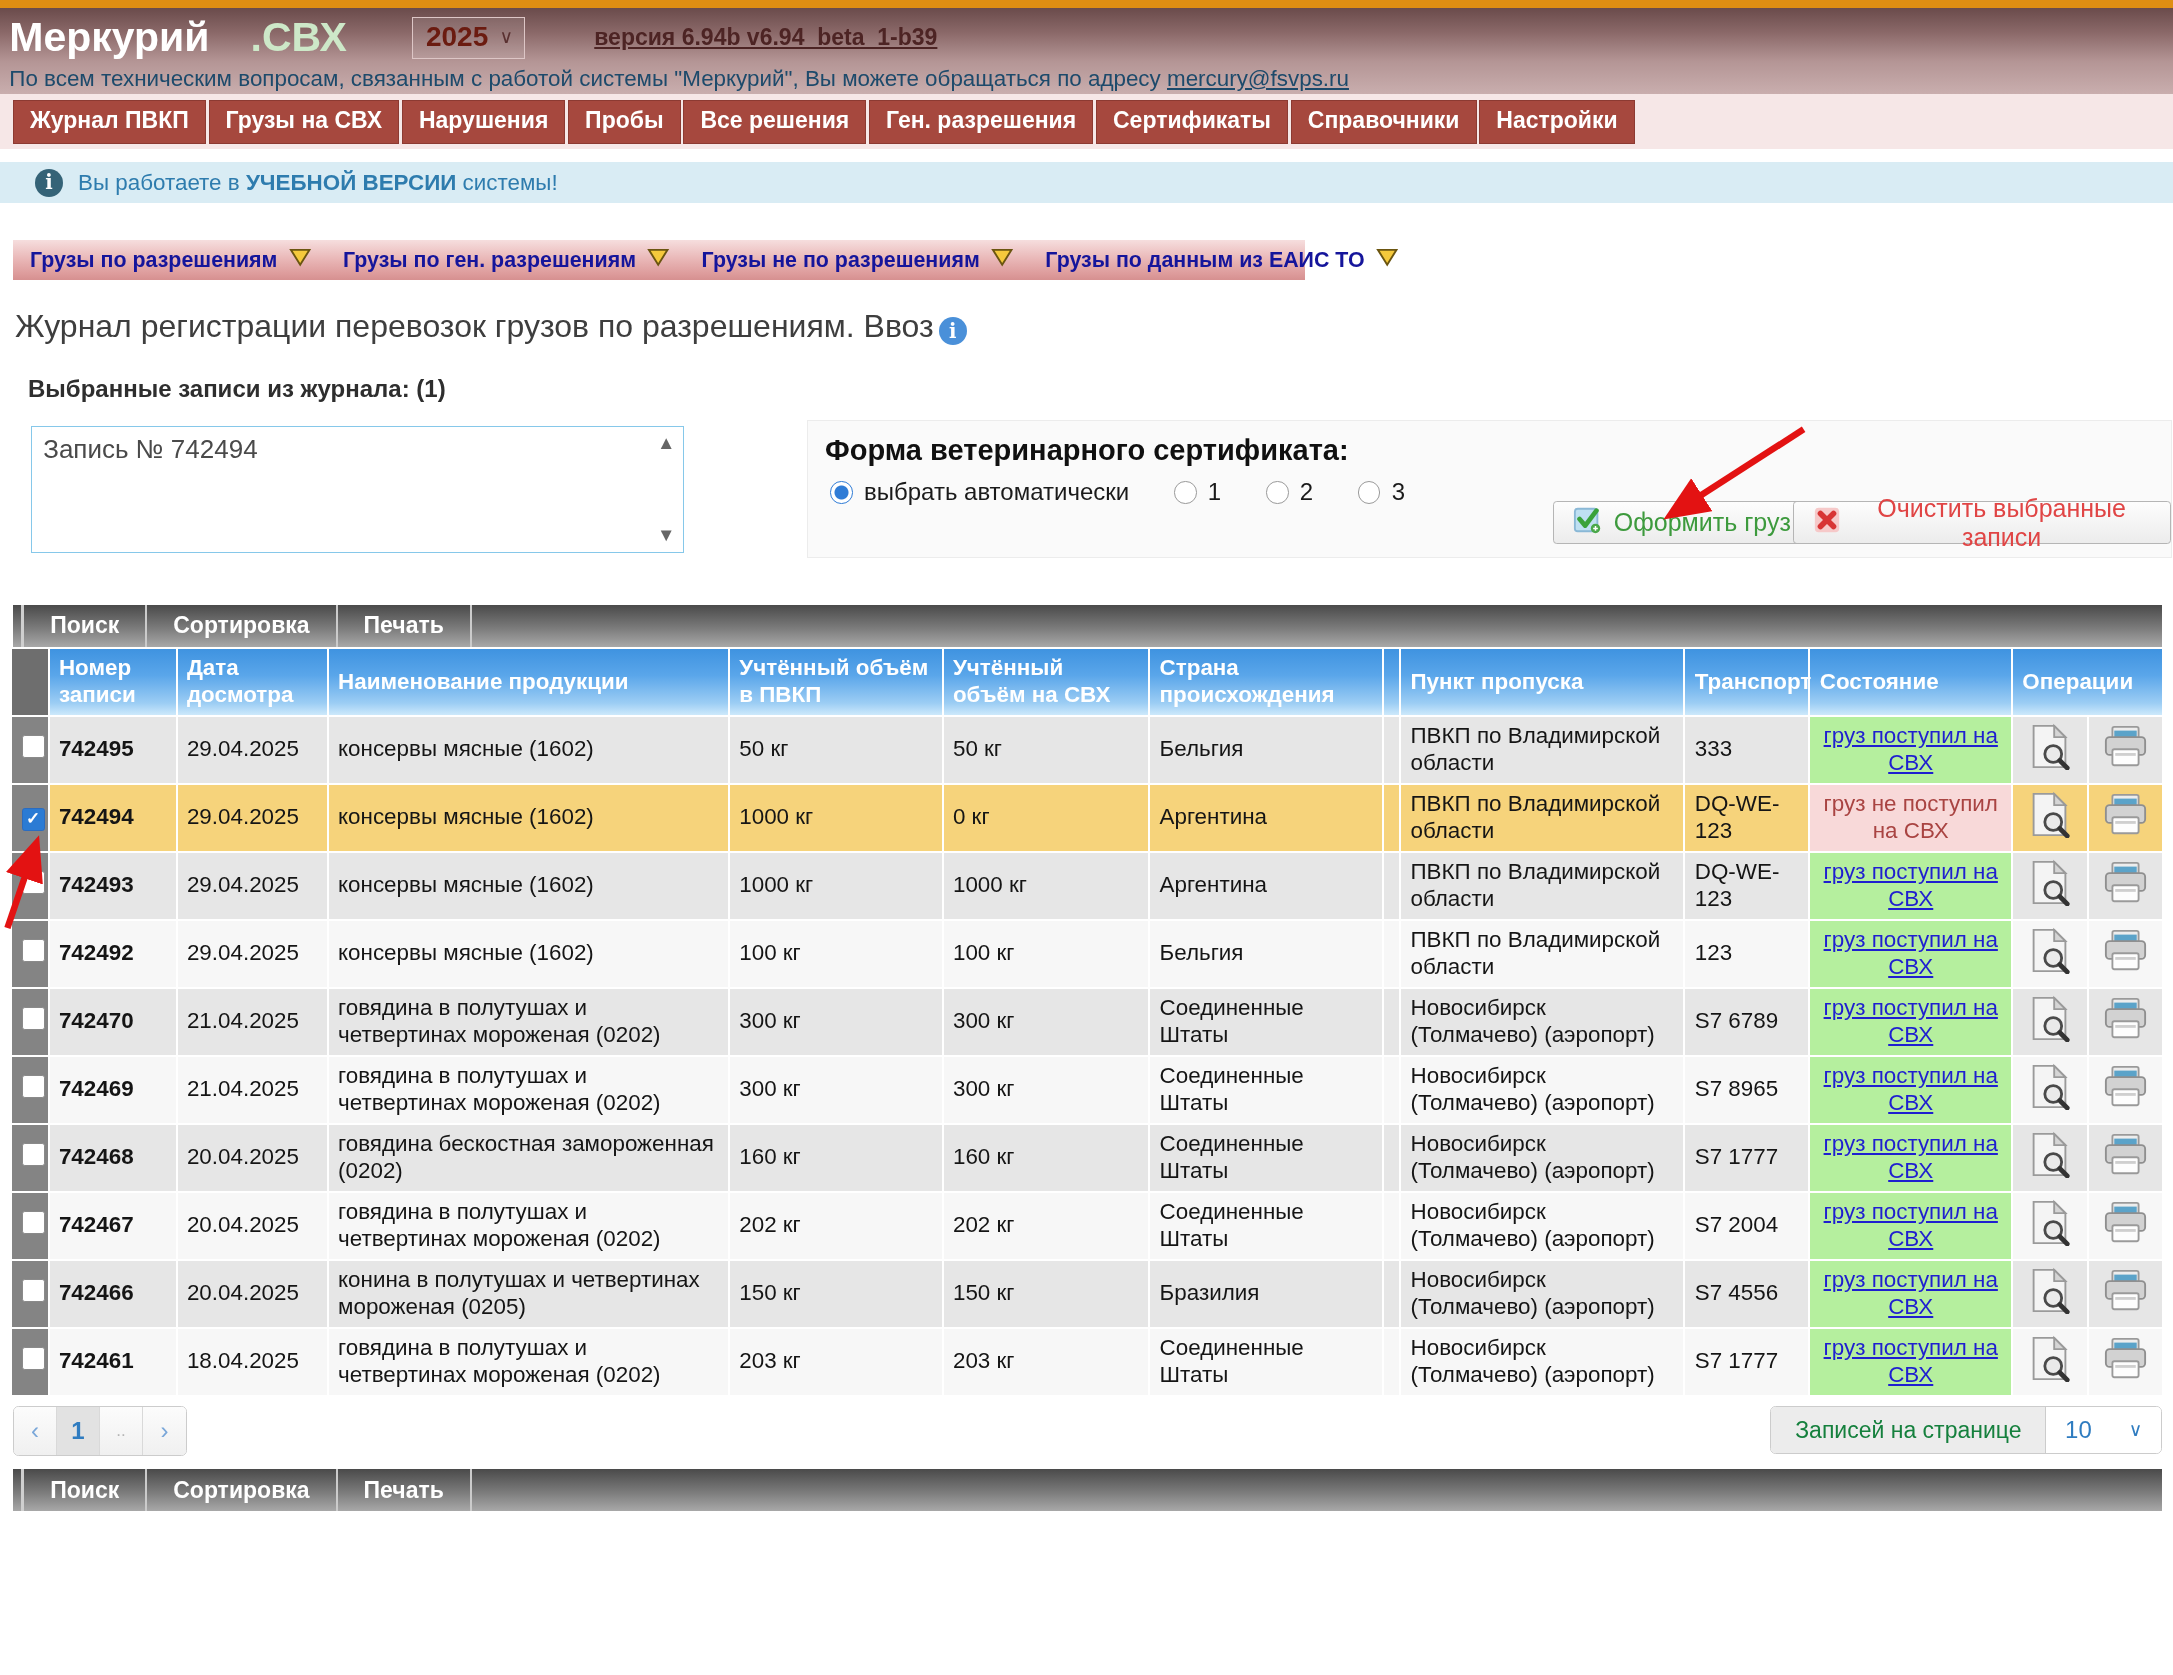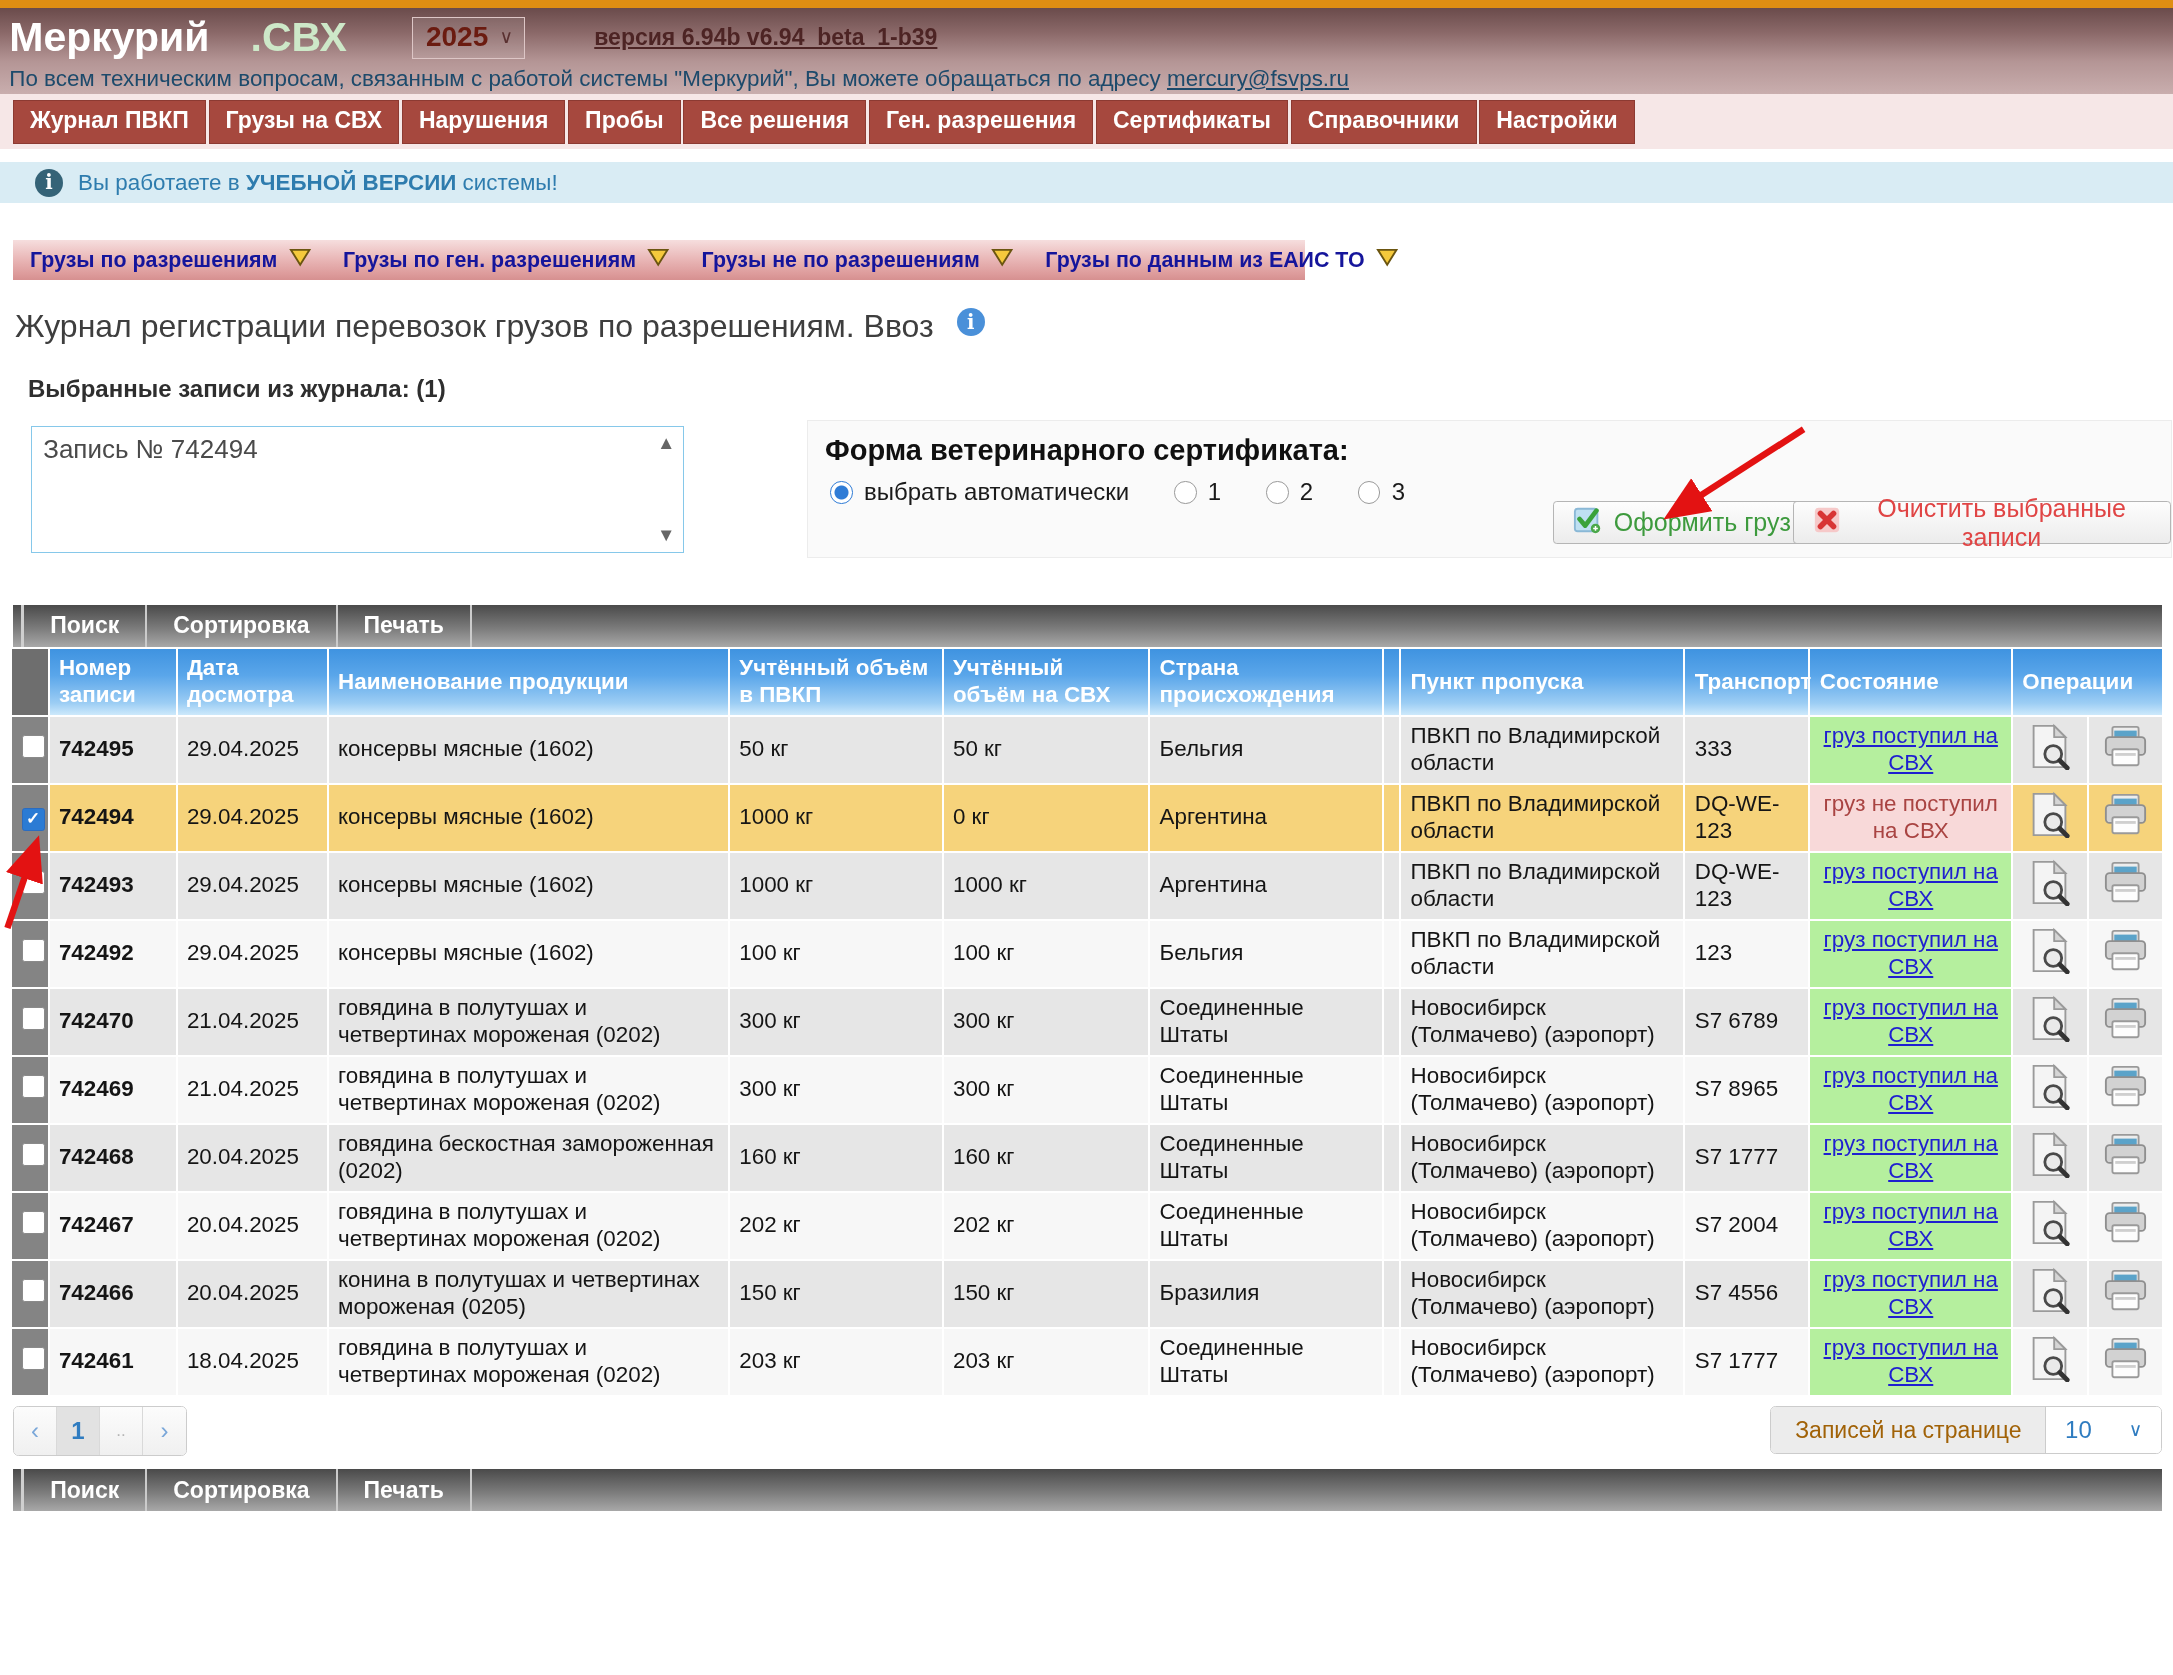--- a/index.html
+++ b/index.html
@@ -26,21 +26,21 @@
   .notice { margin-top:13px; background:#d9ecf4; height:41px; display:flex; align-items:center; padding-left:35px; color:#2e7cae; font-size:22.4px; gap:15px; }
   .notice-icon { width:28px; height:28px; border-radius:50%; background:#356377; color:#fff; font-size:19.6px; font-weight:bold; display:flex; align-items:center; justify-content:center; font-family:"DejaVu Serif", serif; }
   .notice b { font-weight:bold; }
 
   
   .submenu { margin:37px 0 0 13px; width:1292px; height:40px; background:linear-gradient(180deg,#f6dede 0%,#eab9b9 45%,#dd9b9b 85%,#d69090 100%); display:flex; align-items:center; padding:0 17px; }
   .sm-item { display:flex; align-items:center; gap:11.2px; margin-right:32px; color:#15159b; font-size:21.4px; font-weight:bold; cursor:pointer; white-space:nowrap; }
   .sm-item:last-child { flex:1; margin-right:0; justify-content:space-between; }
 
   
-  .page-title { margin:28px 0 0 15px; font-size:32px; color:#3e3e3e; display:flex; align-items:flex-start; gap:23px; }
+  .page-title { margin:28px 0 0 15px; font-size:32px; color:#3e3e3e; display:flex; align-items:flex-end; gap:5px; }
   .info-icon { width:28px; height:28px; border-radius:50%; background:#4a90d9; color:#fff; font-size:19.6px; font-weight:bold; display:flex; align-items:center; justify-content:center; font-family:"DejaVu Serif", serif; cursor:pointer; }
   .selected-label { margin:30px 0 0 28px; font-size:24px; font-weight:bold; color:#2e2e2e; }
   .selection-area { position:relative; margin-top:22.4px; height:142px; }
   .listbox { position:absolute; left:31px; top:0; width:653px; height:127px; border:1.9px solid #86c8ea; background:#fff; font-size:26px; color:#4a4a4a; padding:7.5px 37px 7.5px 11.2px; cursor:default; }
   .lb-arrow { position:absolute; right:7.5px; font-size:18.6px; color:#666; cursor:pointer; line-height:1; }
   .lb-up { top:7.5px; } .lb-down { bottom:7.5px; }
 
   .cert-panel { position:absolute; left:807px; top:-5.6px; right:1.9px; height:138px; background:#fafafa; border:0.9px solid #ececec; }
   .cert-label { padding:13px 0 0 17px; font-size:29px; font-weight:bold; color:#101010; }
   .cert-options { display:flex; align-items:center; gap:45px; padding:11.2px 0 0 22.4px; font-size:24px; color:#1a1a1a; }
@@ -74,21 +74,21 @@
   .icon-btn { display:inline-block; cursor:pointer; }
 
   
   .pager-row { margin:9.3px 13px 0; width:2149px; display:flex; justify-content:space-between; align-items:flex-start; }
   .pager { display:inline-flex; border:0.9px solid #cccccc; border-radius:5.6px; overflow:hidden; }
   .pg { min-width:43px; height:48px; display:flex; align-items:center; justify-content:center; border-right:0.9px solid #d9d9d9; font-size:24px; color:#7aa7d9; background:linear-gradient(#fcfcfc,#f0f0f0); cursor:pointer; padding:0 11.2px; }
   .pg:last-child { border-right:none; }
   .pg.active { background:#e2e2e2; color:#2f7cc0; font-weight:bold; }
   .pg.dots { font-size:17px; color:#b5b5b5; }
   .page-size { display:inline-flex; border:0.9px solid #cccccc; border-radius:5.6px; overflow:hidden; height:48px; }
-  .ps-label { background:#ececec; color:#a16207; font-size:23px; padding:0 24px; display:flex; align-items:center; border-right:0.9px solid #cccccc; }
+  .ps-label { background:#ececec; color:#15803d; font-size:23px; padding:0 24px; display:flex; align-items:center; border-right:0.9px solid #cccccc; }
   .ps-value { background:#fff; color:#2f7cc0; font-size:24px; padding:0 18.6px; display:flex; align-items:center; gap:37px; cursor:pointer; }
   .ps-chevron { color:#2f7cc0; font-size:18.6px; }
 
   .annotation { position:absolute; pointer-events:none; z-index:50; }
 </style>
 </head>
 <body>
 
 <div class="topbar"></div>
 

